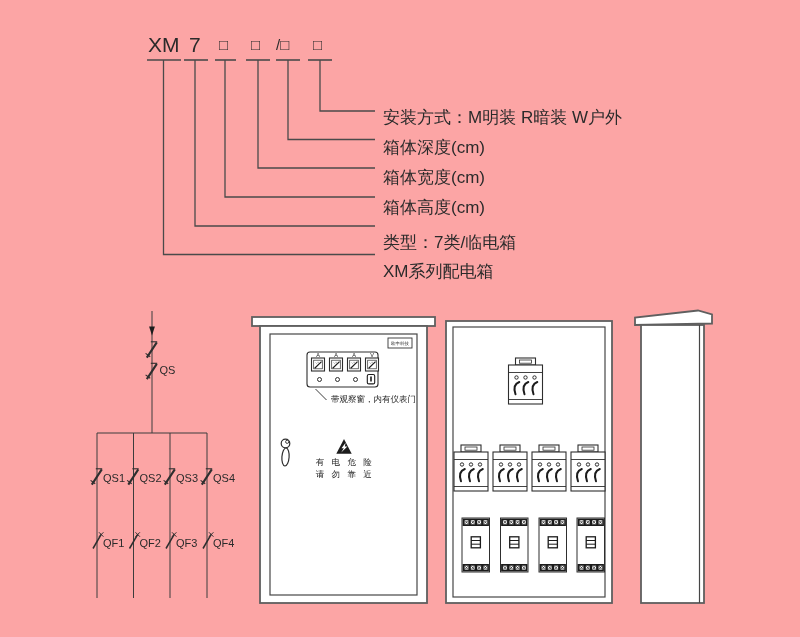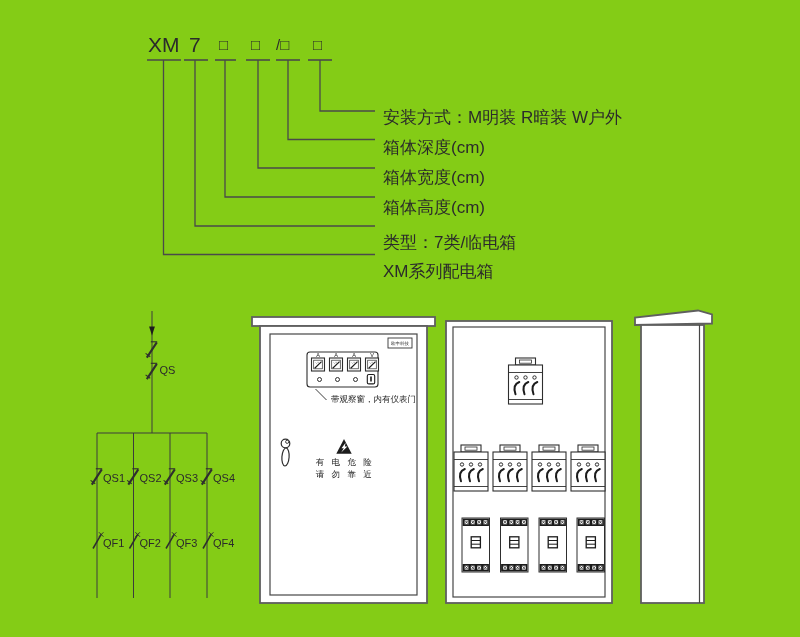--- a/index.html
+++ b/index.html
@@ -1,16 +1,16 @@
 <!DOCTYPE html>
 <html><head>
 <meta charset="utf-8">
 <style>
   html,body{margin:0;padding:0;background:#ffffff;}
-  #stage{position:relative;width:800px;height:637px;background:#84cc16;overflow:hidden;
+  #stage{position:relative;width:800px;height:637px;background:#fca5a5;overflow:hidden;
          font-family:"Liberation Sans","DejaVu Sans",sans-serif;}
   svg{position:absolute;left:0;top:0;}
   text{fill:#2e2e2e;font-family:"Liberation Sans","DejaVu Sans",sans-serif;}
   .ln{stroke:#4a4a4a;stroke-width:1.3;fill:none;}
   .thin{stroke:#3c3c3c;stroke-width:1;fill:none;}
   .cab{stroke:#5f5f5f;stroke-width:1.8;fill:#ffffff;}
   .cab2{stroke:#464646;stroke-width:1.2;fill:none;}
   .dark{fill:#1c1c1c;stroke:none;}
   .code{font-size:21px;fill:#2b2b2b;}
   .codebox{font-size:15px;fill:#2b2b2b;}

